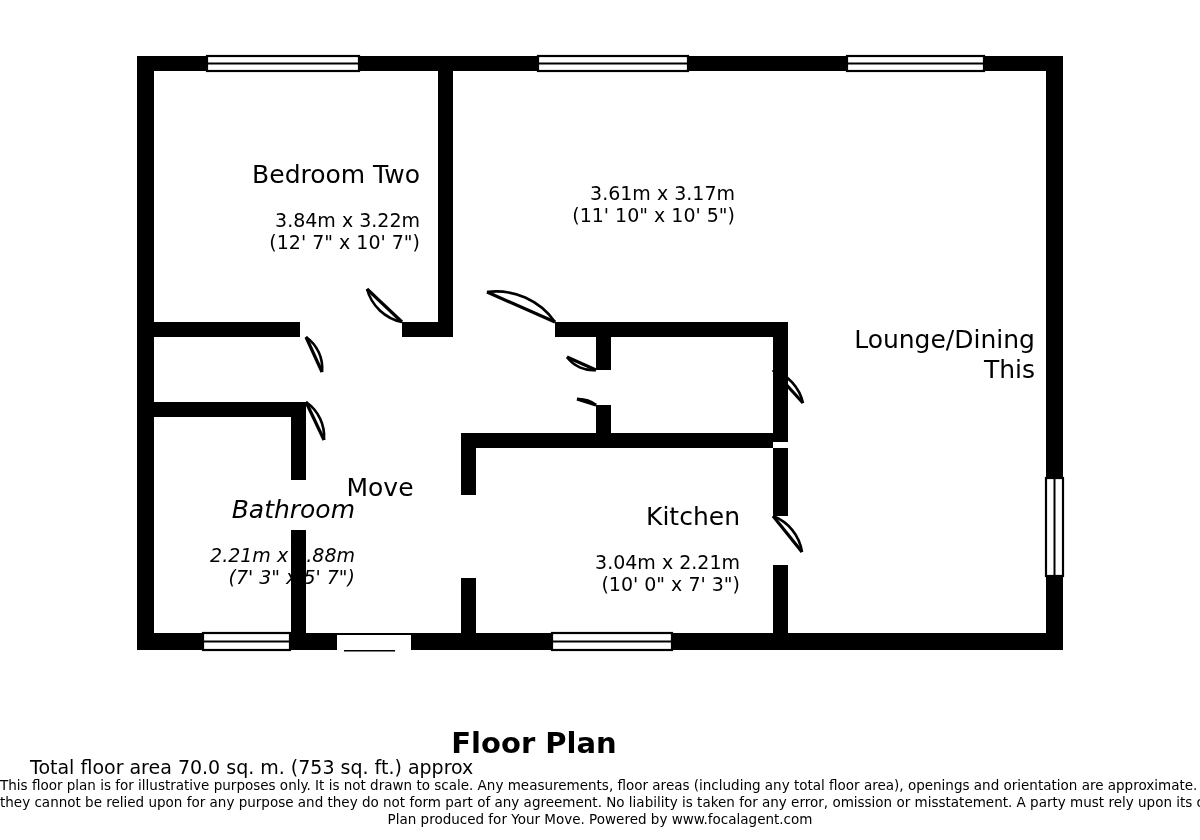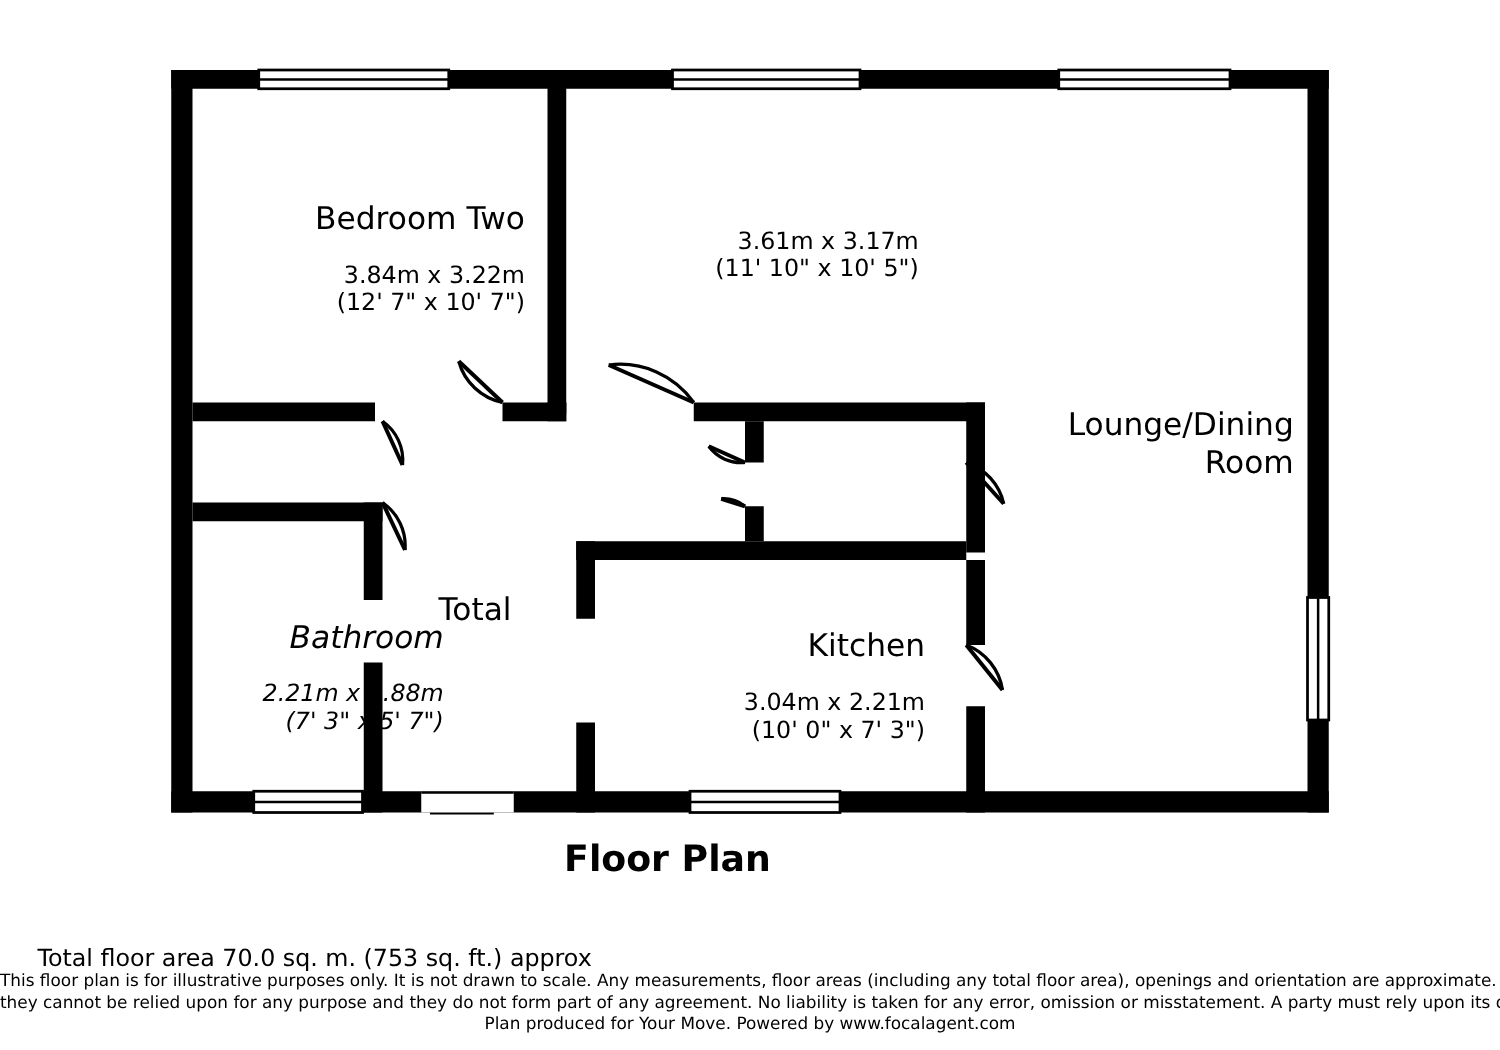--- a/index.html
+++ b/index.html
@@ -40,21 +40,21 @@
 
   #hall-label {
     position: absolute;
     font-size: 25px;
     text-align: center;
   }
 
   #title {
     position: absolute;
     left: 0;
-    top: 670px;
+    top: 726px;
     width: 1068px;
     text-align: center;
     font-size: 29px;
     font-weight: bold;
   }
   #area-text {
     position: absolute;
     left: 30px;
     top: 756px;
     font-size: 19px;
@@ -189,41 +189,41 @@
 
 <div class="room-label" style="left: 485px; top: 163px; width: 250px;">
   <div class="room-dims">
     <div>3.61m x 3.17m</div>
     <div>(11' 10" x 10' 5")</div>
   </div>
 </div>
 
 <div class="room-label" style="left: 790px; top: 325px; width: 245px;">
   <div class="room-name">Lounge/Dining
-Room</div>
+This</div>
 </div>
 
 <div class="room-label" style="left: 105px; top: 495px; width: 250px; font-style: italic;">
   <div class="room-name">Bathroom</div>
   <div class="room-dims">
     <div>2.21m x 2.88m</div>
     <div>(7' 3" x 5' 7")</div>
   </div>
 </div>
 
 <div class="room-label" style="left: 490px; top: 502px; width: 250px;">
   <div class="room-name">Kitchen</div>
   <div class="room-dims">
     <div>3.04m x 2.21m</div>
     <div>(10' 0" x 7' 3")</div>
   </div>
 </div>
 
 <div id="hall-label" style="left: 300px; top: 473px; width: 160px;">
-  <span>Total</span>
+  <span>Move</span>
 </div>
 
 <div id="title">Floor Plan</div>
 
 <div id="area-text">Total floor area 70.0 sq. m. (753 sq. ft.) approx</div>
 
 <div id="disclaimer">
   <div>This floor plan is for illustrative purposes only. It is not drawn to scale. Any measurements, floor areas (including any total floor area), openings and orientation are approximate. No details are guaranteed,</div>
   <div>they cannot be relied upon for any purpose and they do not form part of any agreement. No liability is taken for any error, omission or misstatement. A party must rely upon its own inspection(s).</div>
   <div>Plan produced for Your Move. Powered by www.focalagent.com</div>

